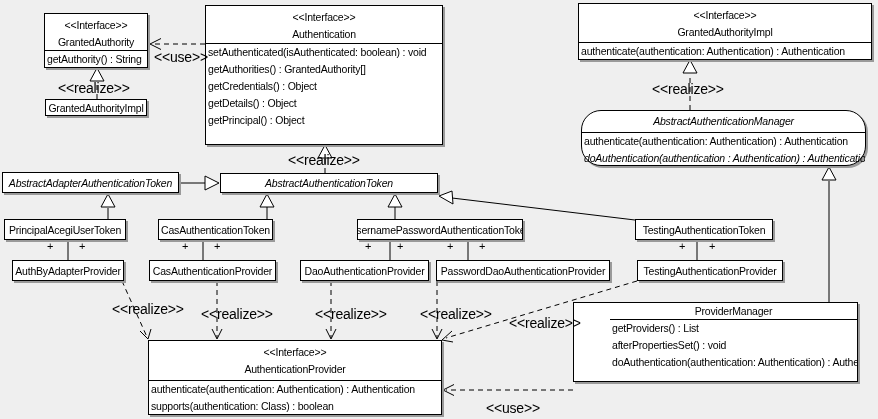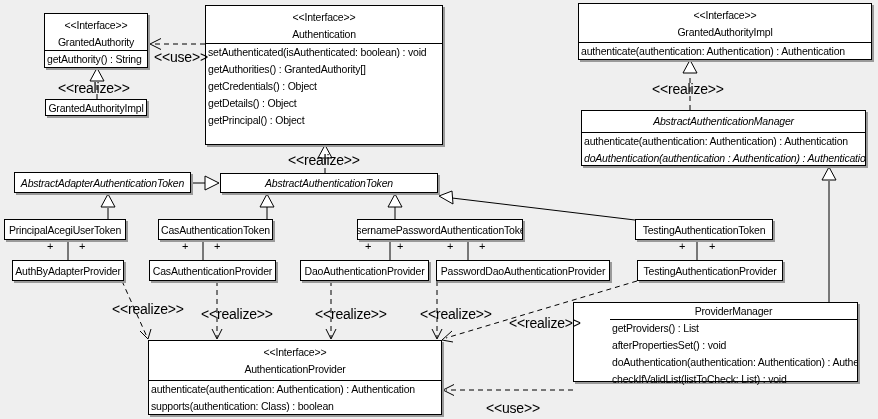--- a/index.html
+++ b/index.html
@@ -144,29 +144,29 @@
   </div>
 
   <div class="cls" style="left:578px;top:3px;width:294px;height:57px;">
     <div class="hdr" style="height:38px;">
       <div class="st">&lt;&lt;Interface&gt;&gt;</div>
       <div class="nm">GrantedAuthorityImpl</div>
     </div>
     <div class="m">authenticate(authentication: Authentication) : Authentication</div>
   </div>
 
-  <div class="cls" style="left:581px;top:110px;width:285px;height:56px;">
+  <div class="cls" style="left:581px;top:110px;width:285px;height:56px;border-radius:20px;">
     <div class="hdr" style="height:21px;">
       <div class="nm it" style="line-height:21px;">AbstractAuthenticationManager</div>
     </div>
     <div class="m">authenticate(authentication: Authentication) : Authentication</div>
     <div class="m it">doAuthentication(authentication : Authentication) : Authentication</div>
   </div>
 
-  <div class="cls" style="left:14px;top:172px;width:177px;height:21px;">
+  <div class="cls" style="left:2px;top:172px;width:177px;height:21px;">
     <div class="nm1 it">AbstractAdapterAuthenticationToken</div>
   </div>
 
   <div class="cls" style="left:220px;top:173px;width:218px;height:20px;">
     <div class="nm1 it">AbstractAuthenticationToken</div>
   </div>
 
   <div class="cls" style="left:4px;top:219px;width:122px;height:21px;">
     <div class="nm1">PrincipalAcegiUserToken</div>
   </div>
@@ -212,21 +212,20 @@
     <div class="m">supports(authentication: Class) : boolean</div>
   </div>
 
   <div class="cls" style="left:573px;top:302px;width:285px;height:80px;padding-left:36px;">
     <div class="hdr" style="height:16px;">
       <div class="nm" style="line-height:16px;">ProviderManager</div>
     </div>
     <div class="m">getProviders() : List</div>
     <div class="m">afterPropertiesSet() : void</div>
     <div class="m">doAuthentication(authentication: Authentication) : Authentication</div>
-    <div class="m">checkIfValidList(listToCheck: List) : void</div>
   </div>
 
   <div class="lbl" style="left:154px;top:49px;">&lt;&lt;use&gt;&gt;</div>
   <div class="lbl" style="left:58px;top:80px;">&lt;&lt;realize&gt;&gt;</div>
   <div class="lbl" style="left:288px;top:152px;">&lt;&lt;realize&gt;&gt;</div>
   <div class="lbl" style="left:652px;top:81px;">&lt;&lt;realize&gt;&gt;</div>
   <div class="lbl" style="left:112px;top:301px;">&lt;&lt;realize&gt;&gt;</div>
   <div class="lbl" style="left:201px;top:306px;">&lt;&lt;realize&gt;&gt;</div>
   <div class="lbl" style="left:315px;top:306px;">&lt;&lt;realize&gt;&gt;</div>
   <div class="lbl" style="left:420px;top:306px;">&lt;&lt;realize&gt;&gt;</div>

